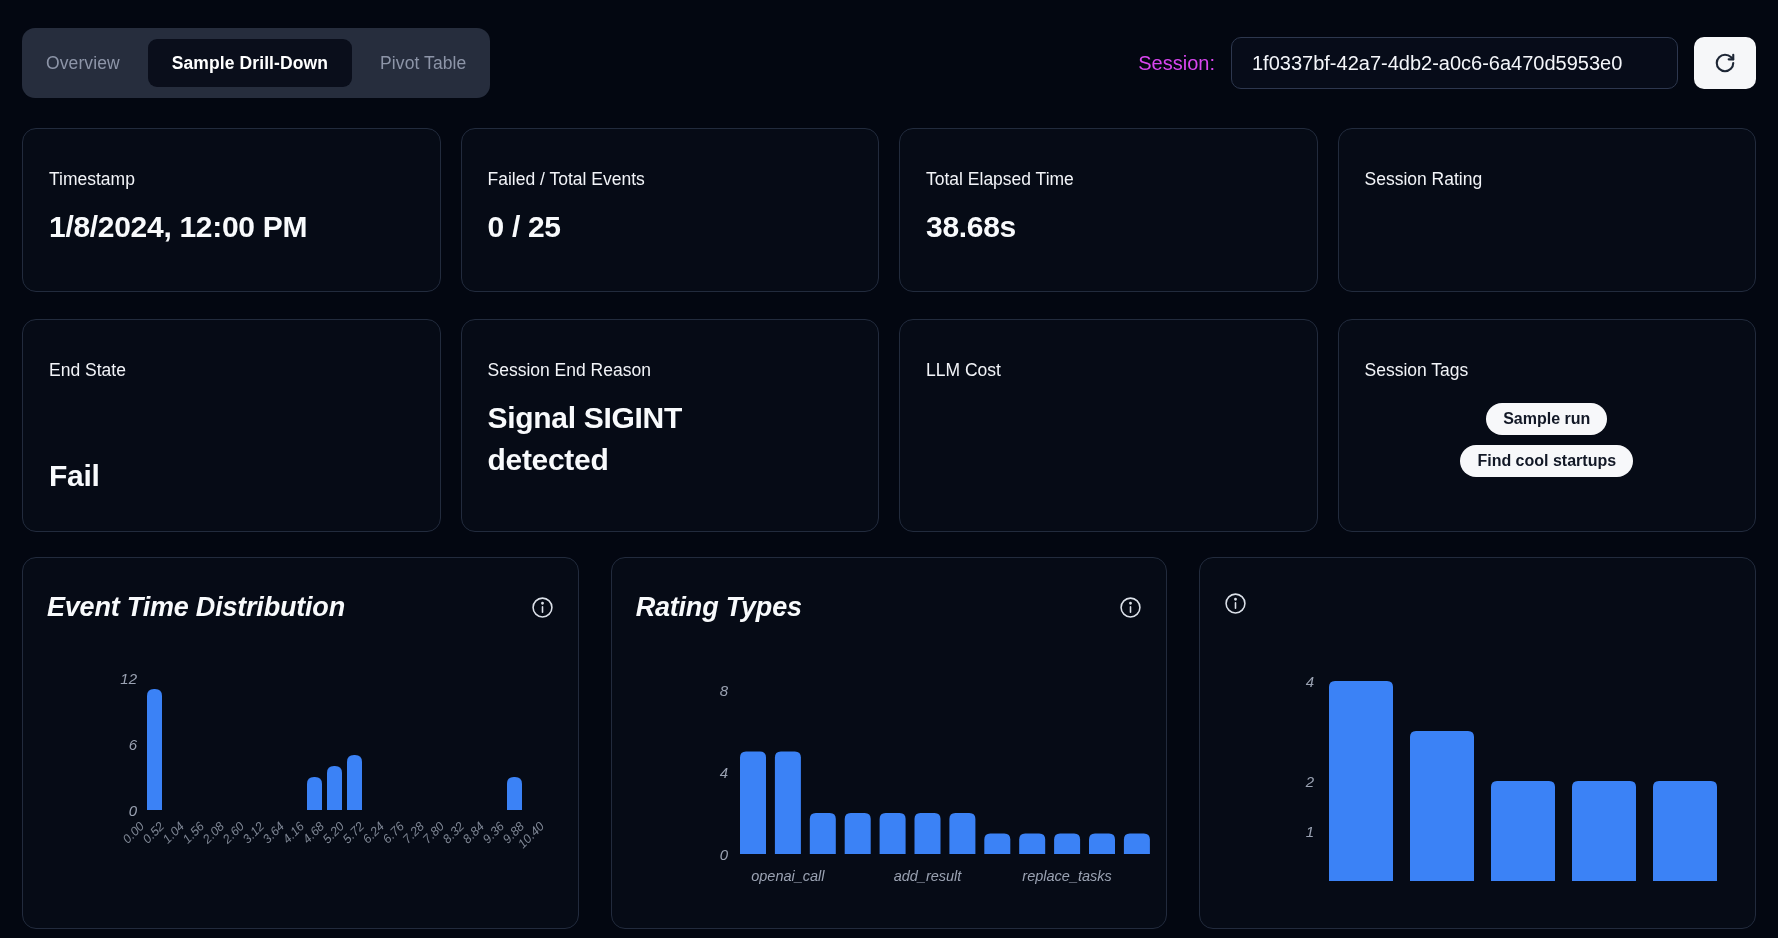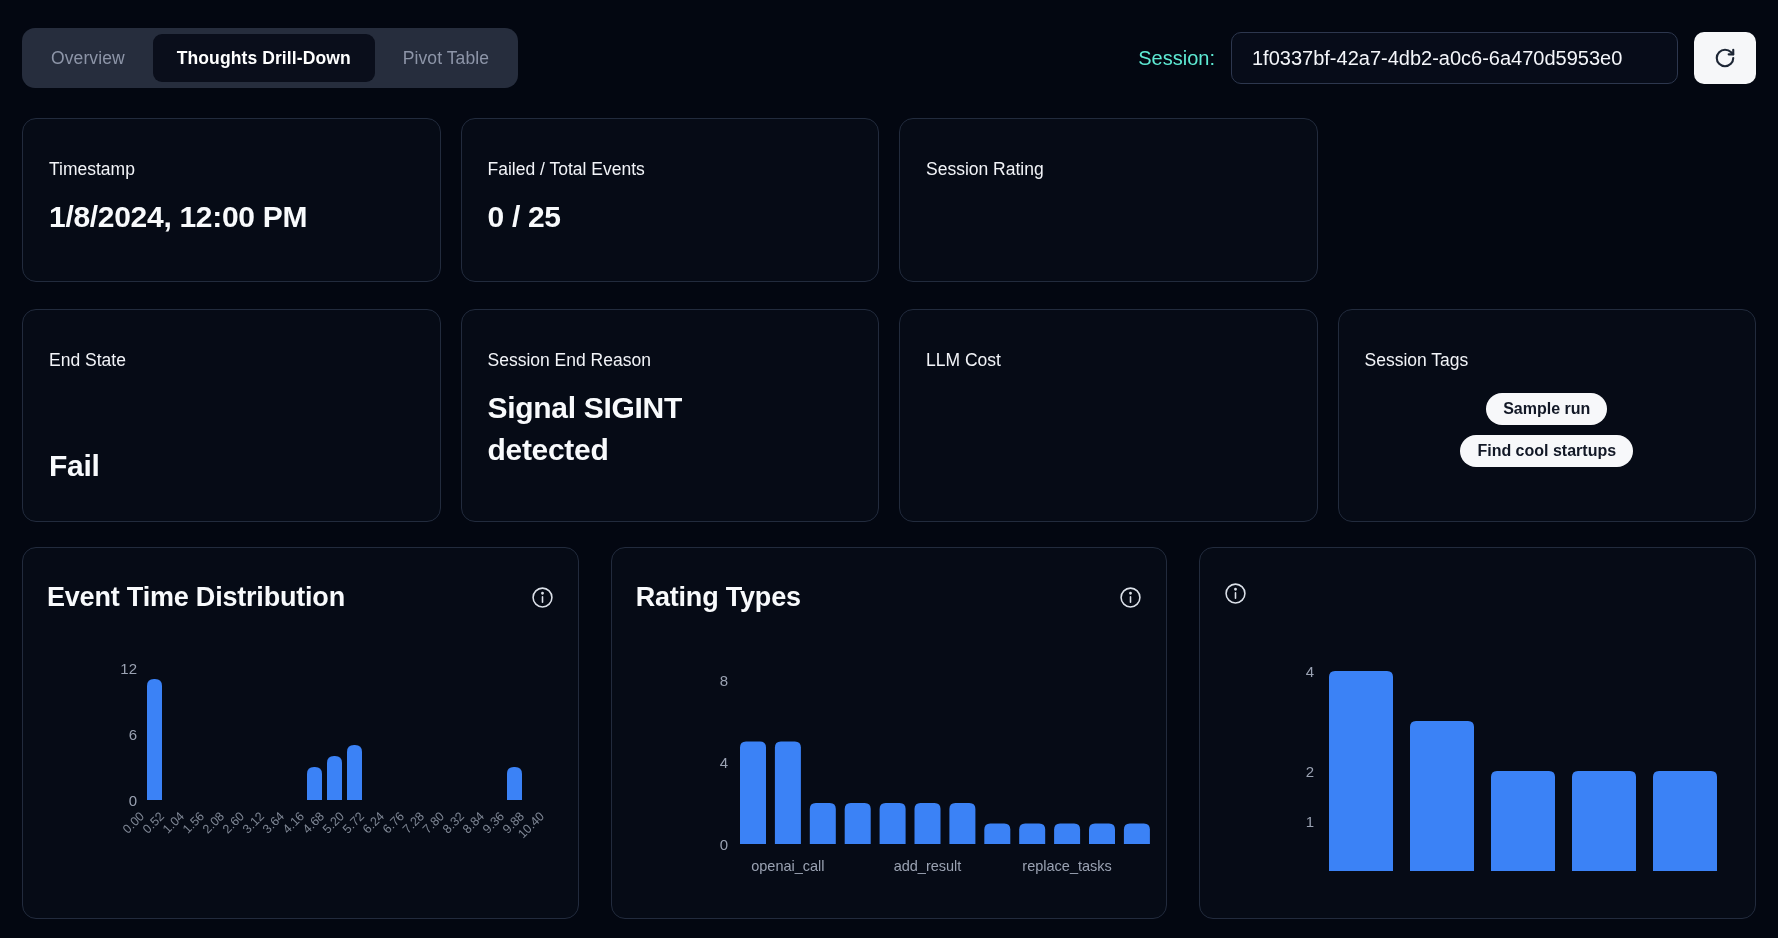--- a/index.html
+++ b/index.html
@@ -8,32 +8,32 @@
     background:#030711;
     font-family:"Liberation Sans", sans-serif;
     color:#f8fafc;
     padding:28px 22px 0 22px;
   }
 
   
   .header { display:flex; justify-content:space-between; align-items:center; margin-bottom:30px; }
   .tabbar {
     display:inline-flex; align-items:center; gap:4px;
-    background:#262d3d; border-radius:13px; padding:5px; height:60px;
+    background:#262d3d; border-radius:13px; height:70px;
   }
   .tab {
     border:none; cursor:pointer; background:transparent;
     font-family:inherit; font-size:17.5px; font-weight:500;
     color:#8d95a8; padding:0 24px; height:48px; border-radius:9px;
     letter-spacing:.1px;
   }
   .tab.active { background:#0a0e1b; color:#ffffff; font-weight:600; }
 
   .session-group { display:flex; align-items:center; gap:16px; }
-  .session-label { font-size:20px; color:#5eead4; }
+  .session-label { font-size:20px; color:#d946ef; }
   .session-input {
     width:447px; height:52px; background:#070c19;
     border:1px solid #2d374e; border-radius:10px;
     color:#f4f6fa; font-family:inherit; font-size:20px;
     padding:0 20px; outline:none;
   }
   .refresh-btn {
     width:62px; height:52px; background:#f6f7f9; border:none; border-radius:10px;
     display:flex; align-items:center; justify-content:center; cursor:pointer;
   }
@@ -51,40 +51,40 @@
   .card-label { font-size:17.5px; font-weight:400; color:#f2f4f8; margin-top:16px; }
   .card-value { font-size:30px; font-weight:700; letter-spacing:-0.3px; margin-top:16px; line-height:1.4; }
   .value-bottom { margin-top:auto; margin-bottom:10px; }
   .tags { display:flex; flex-direction:column; align-items:center; gap:10px; margin-top:22px; }
   .tag-pill {
     background:#f7f8fa; color:#121826; font-size:16px; font-weight:600;
     padding:7px 17px; border-radius:999px;
   }
 
   
-  .grid3 { display:grid; grid-template-columns:repeat(3,1fr); gap:32px; }
+  .grid3 { display:grid; grid-template-columns:repeat(3,1fr); gap:32px;font-style:italic; }
   .chart-card {
     background:#060b16; border:1px solid #222b3d; border-radius:14px;
     padding:24px 24px; height:372px; overflow:hidden;
   }
   .chart-head { display:flex; justify-content:space-between; align-items:center; margin-top:10px; }
   .chart-title { font-size:27px; font-weight:700; letter-spacing:-0.2px; }
   .info-btn { background:none; border:none; cursor:pointer; padding:0; display:flex; }
   .chart-svg { display:block; }
   #chart-svg-0 { margin-top:22px; }
   #chart-svg-1 { margin-top:38px; }
   #chart-svg-2 { margin-top:2px; }
 </style>
 </head>
 <body>
 
 <div class="header">
   <div class="tabbar">
     <button class="tab">Overview</button>
-    <button class="tab active">Thoughts Drill-Down</button>
+    <button class="tab active">Sample Drill-Down</button>
     <button class="tab">Pivot Table</button>
   </div>
   <div class="session-group">
     <span class="session-label">Session:</span>
     <input class="session-input" type="text" value="1f0337bf-42a7-4db2-a0c6-6a470d5953e0" style="">
     <button class="refresh-btn">
       <span style="display:flex;">
         <svg width="22" height="22" viewBox="0 0 24 24" fill="none" stroke="#1d2635" stroke-width="2.3" stroke-linecap="round" stroke-linejoin="round">
           <path d="M21 12a9 9 0 1 1-9-9c2.52 0 4.93 1 6.74 2.74L21 8"></path>
           <path d="M21 3v5h-5"></path>
@@ -95,20 +95,24 @@
 </div>
 
 <div class="grid4 row1">
   <div class="card">
     <div class="card-label">Timestamp</div>
     <div class="card-value">1/8/2024, 12:00 PM</div>
   </div>
   <div class="card">
     <div class="card-label">Failed / Total Events</div>
     <div class="card-value">0 / 25</div>
+  </div>
+  <div class="card">
+    <div class="card-label">Total Elapsed Time</div>
+    <div class="card-value">38.68s</div>
   </div>
   <div class="card">
     <div class="card-label">Session Rating</div>
     <div class="card-value"></div>
   </div>
 </div>
 
 <div class="grid4 row2">
   <div class="card">
     <div class="card-label">End State</div>

